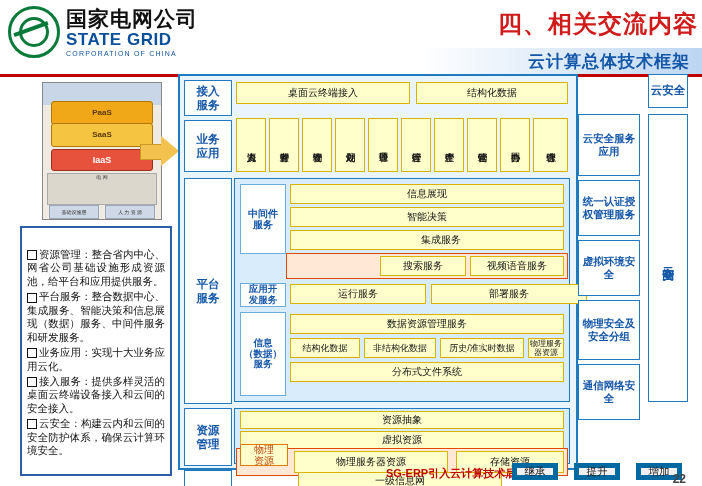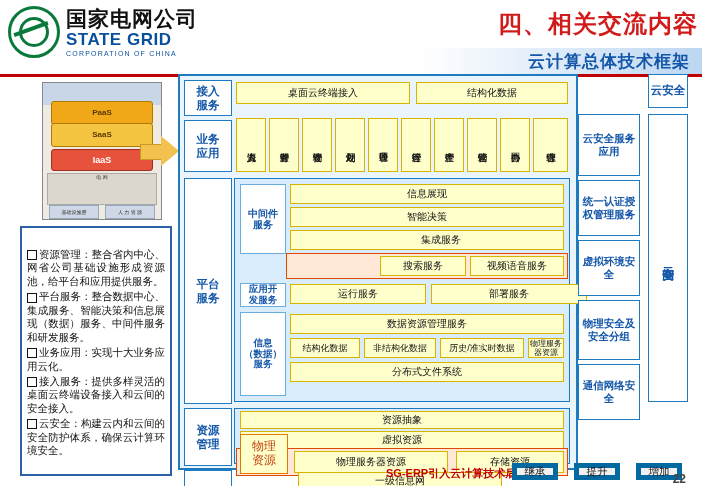--- a/index.html
+++ b/index.html
@@ -163,21 +163,21 @@
     <div class="rowlabel" style="left:6px;top:334px;width:46px;height:56px;white-space:pre-line;">资源
 管理</div>
     <div class="grp" style="left:56px;top:334px;width:336px;height:56px;"></div>
     <div class="cell yellow" style="left:62px;top:337px;width:324px;height:18px;">资源抽象</div>
     <div class="cell yellow" style="left:62px;top:357px;width:324px;height:18px;">虚拟资源</div>
 
     <div class="rowlabel" style="left:6px;top:396px;width:46px;height:62px;white-space:pre-line;border-color:#1e7bbf;">信息
 网络</div>
 
     <div class="grp-red" style="left:58px;top:374px;width:332px;height:28px;"></div>
-    <div class="cell orange" style="left:62px;top:360px;width:48px;height:40px;white-space:pre-line;font-size:12px;color:#c1440e;">物理
+    <div class="cell orange" style="left:62px;top:370px;width:48px;height:22px;white-space:pre-line;font-size:10px;color:#c1440e;">物理
 资源</div>
     <div class="cell yellow" style="left:116px;top:377px;width:154px;height:22px;">物理服务器资源</div>
     <div class="cell yellow" style="left:278px;top:377px;width:108px;height:22px;">存储资源</div>
 
     <div class="cell yellow" style="left:120px;top:398px;width:204px;height:17px;">一级信息网</div>
 
     <div class="sectop">云安全</div>
     <div class="seccol vert">云间安全</div>
 
     <div class="sec" style="left:400px;top:40px;width:62px;height:62px;">云安全服务应用</div>

